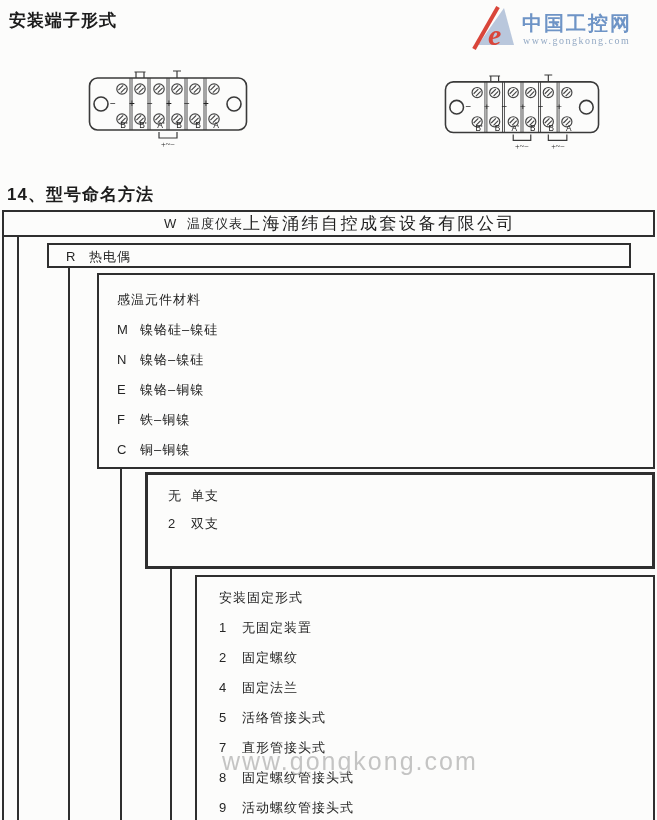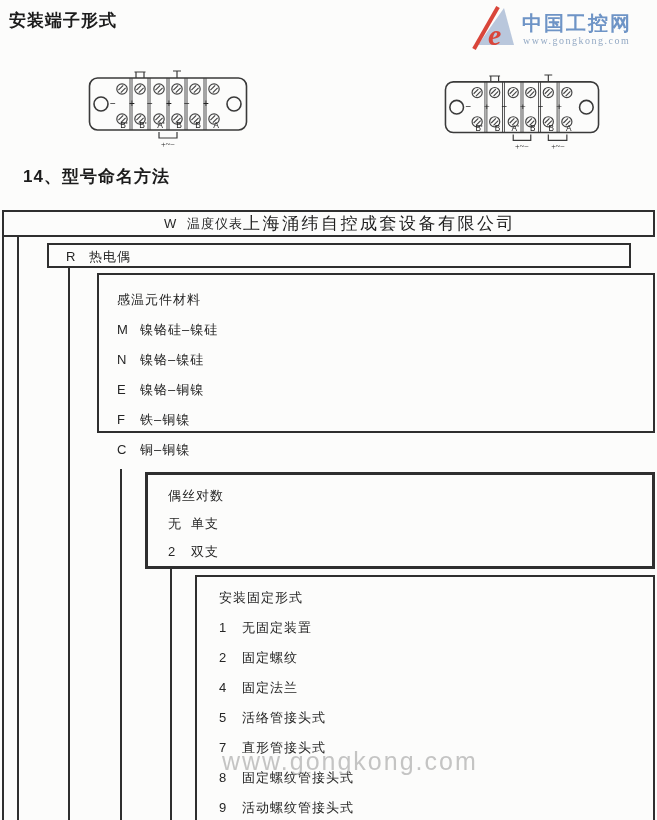--- a/index.html
+++ b/index.html
@@ -5,27 +5,27 @@
   html,body{margin:0;padding:0;}
   body{background:#ffffff;}
   .page{
     position:relative;width:657px;height:820px;overflow:hidden;
     background:#fcfcfb;
     font-family:"Liberation Sans","DejaVu Sans",sans-serif;
     color:#222;
   }
   .hd{position:absolute;font-weight:bold;font-size:17px;color:#1c1c1c;letter-spacing:1px;}
   .hd-terminal{left:9px;top:9px;}
-  .hd-naming{left:7px;top:165px;margin-left:16px;}
+  .hd-naming{left:7px;top:183px;}
 
   
   .nbox{position:absolute;box-sizing:border-box;border:2px solid #2f2f2f;background:transparent;}
   .box-w{left:2px;top:210px;width:653px;height:27px;display:flex;align-items:center;justify-content:center;}
   .box-r{left:47px;top:243px;width:584px;height:25px;display:flex;align-items:flex-end;}
-  .box-materials{left:97px;top:273px;width:558px;height:160px;padding:10px 0 0 18px;}
+  .box-materials{left:97px;top:273px;width:558px;height:196px;padding:10px 0 0 18px;}
   .box-pairs{left:145px;top:472px;width:510px;height:97px;border-width:3px;padding:7px 0 0 20px;}
   .box-mounting{left:195px;top:575px;width:460px;height:260px;padding:6px 0 0 22px;}
 
   .row{font-size:13px;letter-spacing:1px;color:#262626;white-space:nowrap;}
   .lh30{line-height:30px;}
   .lh28{line-height:28px;}
   .code{display:inline-block;min-width:23px;}
   .wleft{padding-left:30px;font-size:13px;letter-spacing:1px;}
   .company{padding-right:7px;font-size:17px;letter-spacing:2.5px;color:#1e1e1e;
            font-family:Liberation Sans, sans-serif;}
@@ -217,21 +217,20 @@
   <div class="nbox box-materials">
     <div class="row lh30">感温元件材料</div>
     <div class="row lh30"><span class="code">M</span><span>镍铬硅–镍硅</span></div>
     <div class="row lh30"><span class="code">N</span><span>镍铬–镍硅</span></div>
     <div class="row lh30"><span class="code">E</span><span>镍铬–铜镍</span></div>
     <div class="row lh30"><span class="code">F</span><span>铁–铜镍</span></div>
     <div class="row lh30"><span class="code">C</span><span>铜–铜镍</span></div>
   </div>
 
   <div class="nbox box-pairs">
-    <div class="row lh28">偶丝对数</div>
     <div class="row lh28"><span class="code">无</span><span>单支</span></div>
     <div class="row lh28"><span class="code">2</span><span>双支</span></div>
   </div>
 
   <div class="nbox box-mounting">
     <div class="row lh30">安装固定形式</div>
     <div class="row lh30"><span class="code">1</span><span>无固定装置</span></div>
     <div class="row lh30"><span class="code">2</span><span>固定螺纹</span></div>
     <div class="row lh30"><span class="code">4</span><span>固定法兰</span></div>
     <div class="row lh30"><span class="code">5</span><span>活络管接头式</span></div>

